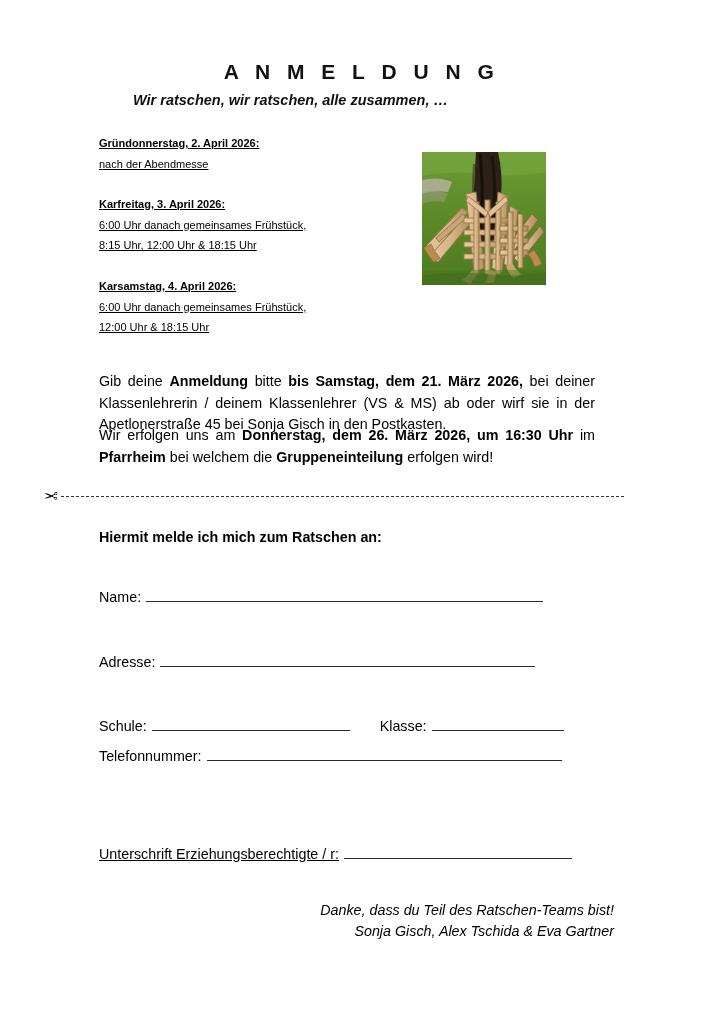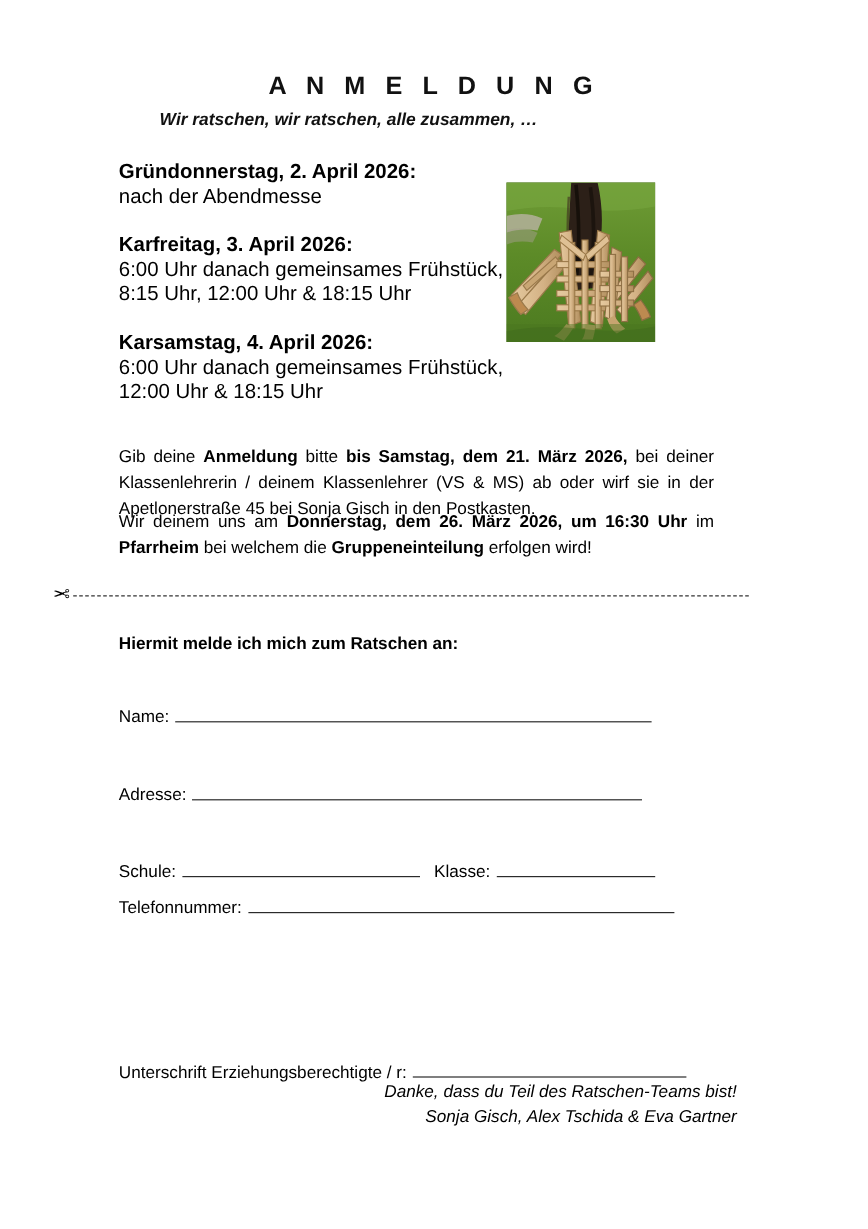--- a/index.html
+++ b/index.html
@@ -44,22 +44,23 @@
     font-style: italic;
     color: #111;
   }
 
   
   .schedule {
     position: absolute;
     top: 133px;
     left: 99px;
     width: 310px;
-    font-size: 17px;
+    font-size: 11px;
     line-height: 20.6px;
+    text-decoration: underline;
   }
   .schedule .ln { white-space: nowrap; }
   .schedule .hd { font-weight: bold; }
   .schedule .gap { height: 20px; }
 
   
   .photo {
     position: absolute;
     left: 422px;
     top: 152px;
@@ -131,25 +132,25 @@
     border-bottom: 1.5px solid #2b2b2b;
     height: 13px;
     margin-left: 5px;
   }
   #field-name   { top: 588px; }
   #field-name   .rule { width: 397px; }
   #field-adresse{ top: 653px; }
   #field-adresse.field .rule { width: 375px; }
   #field-schule { top: 717px; }
   #field-schule .rule-schule { width: 198px; }
-  #field-schule .klasse-lbl { margin-left: 12px; }
+  #field-schule .klasse-lbl { margin-left: 30px; }
   #field-schule .rule-klasse { width: 132px; }
   #field-telefon{ top: 747px; }
   #field-telefon .rule { width: 355px; }
-  #field-unterschrift { top: 884px; }
+  #field-unterschrift { top: 845px; text-decoration: underline; }
   #field-unterschrift .rule { width: 228px; }
 
   
   .closing {
     position: absolute;
     right: 109px;
     top: 900px;
     text-align: right;
     font-style: italic;
     font-size: 14.3px;
@@ -236,21 +237,21 @@
         <path d="M50 118 q-6 8 -10 10 l8 4 q5 -6 8 -11 Z"></path>
         <path d="M66 118 q0 9 -3 13 l9 0 q2 -6 2 -12 Z"></path>
         <path d="M84 114 q3 9 8 12 l7 -4 q-6 -5 -9 -11 Z"></path>
       </g>
       <path d="M0 118 H124 V133 H0 Z" fill="#4a7520" opacity="0.45"></path>
       <path d="M0 124 q30 -6 62 -2 q30 4 62 -2 V133 H0 Z" fill="#3f6a1b" opacity="0.5"></path>
     </svg>
   </div>
 
   <div class="para" id="para-anmeldung"><span>Gib deine </span><b>Anmeldung</b><span> bitte </span><b>bis Samstag, dem 21. März 2026,</b><span> bei deiner Klassenlehrerin / deinem Klassenlehrer (VS &amp; MS) ab oder wirf sie in der Apetlonerstraße 45 bei Sonja Gisch in den Postkasten.</span></div>
-  <div class="para" id="para-treffen"><span>Wir deinem uns am </span><b>Donnerstag, dem 26. März 2026, um 16:30 Uhr</b><span> im </span><b>Pfarrheim</b><span> bei welchem die </span><b>Gruppeneinteilung</b><span> erfolgen wird!</span></div>
+  <div class="para" id="para-treffen"><span>Wir erfolgen uns am </span><b>Donnerstag, dem 26. März 2026, um 16:30 Uhr</b><span> im </span><b>Pfarrheim</b><span> bei welchem die </span><b>Gruppeneinteilung</b><span> erfolgen wird!</span></div>
 
   <div class="cutline">
     <span class="scissors">✂</span>
     <span class="dashes"></span>
   </div>
 
   <div class="form-head">Hiermit melde ich mich zum Ratschen an:</div>
 
   <div class="field" id="field-name">
     <span class="lbl">Name:</span>

